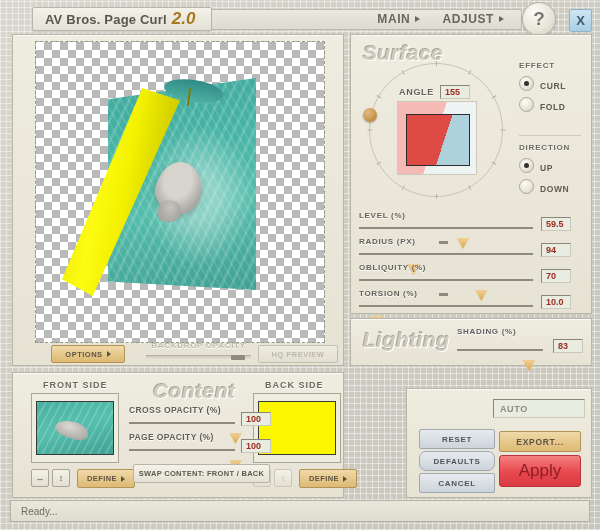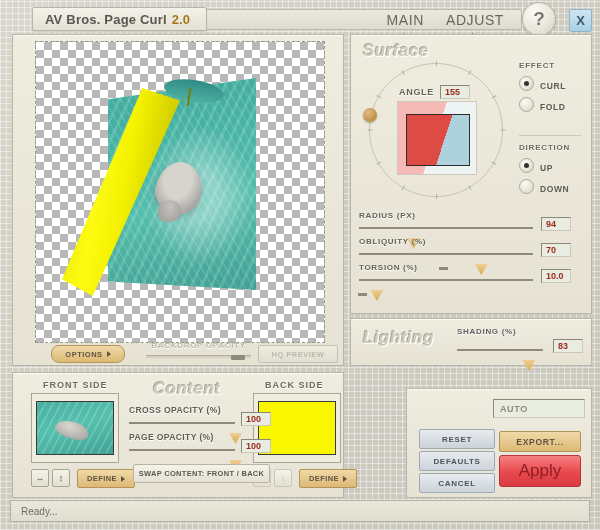--- a/index.html
+++ b/index.html
@@ -17,28 +17,28 @@
   
   .titlebar{position:absolute;left:0;top:0;width:600px;height:34px;}
   .title-plate{
     position:absolute;left:32px;top:7px;height:22px;padding:0 16px 0 12px;
     display:flex;align-items:center;
     background:linear-gradient(180deg,#f3f1e8,#e4e2d6);
     border:1px solid #b8b6aa;border-radius:2px;
     box-shadow:0 1px 1px rgba(0,0,0,.12);
   }
   .title-txt{font-size:13px;font-weight:bold;color:#5a5650;letter-spacing:.2px;white-space:nowrap;}
-  .title-ver{font-size:13px;font-weight:bold;color:#a8761f;margin-left:5px;}
+  .title-ver{font-size:17px;font-weight:bold;font-style:italic;color:#a8761f;margin-left:5px;}
   .menu-plate{
     position:absolute;left:160px;top:9px;right:78px;height:19px;
     background:linear-gradient(180deg,#ebe9de,#dddbcf);
     border:1px solid #bcbaae;border-radius:2px;
   }
   .menu-items{position:absolute;right:96px;top:12px;display:flex;gap:22px;}
-  .menu-item{display:flex;align-items:center;gap:5px;font-size:14px;font-weight:normal;color:#6a665e;letter-spacing:.6px;cursor:pointer;flex-direction:column;}
+  .menu-item{display:flex;align-items:center;gap:5px;font-size:12px;font-weight:bold;color:#6a665e;letter-spacing:.6px;cursor:pointer;}
   .tri{width:0;height:0;border-left:5px solid #6a665e;border-top:3.5px solid transparent;border-bottom:3.5px solid transparent;}
   .help-btn{
     position:absolute;right:44px;top:2px;width:32px;height:32px;border-radius:50%;
     background:radial-gradient(circle at 36% 30%,#fdfcf6,#e6e3d7 62%,#cfccbe);
     border:1px solid #b6b3a6;display:flex;align-items:center;justify-content:center;
     font-size:19px;font-weight:bold;color:#7b776e;cursor:pointer;
     box-shadow:0 1px 2px rgba(0,0,0,.18);
   }
   .close-btn{
     position:absolute;right:8px;top:9px;width:21px;height:21px;
@@ -49,21 +49,21 @@
   }
 
   
   .panel{
     position:absolute;
     background:linear-gradient(180deg,#efece0,#e6e3d5);
     border:1px solid #b9b6a8;
     box-shadow:inset 0 1px 0 rgba(255,255,255,.75);
   }
   .panel-title{
-    position:absolute;font-size:17px;font-weight:bold;font-style:italic;
+    position:absolute;font-size:21px;font-weight:bold;font-style:italic;
     color:#cfcbbd;text-shadow:1px 1px 0 #fff,-1px -1px 0 #a9a79a;
     letter-spacing:.5px;
   }
   .sec-label{
     font-size:8px;font-weight:bold;color:#6e6a61;letter-spacing:.8px;
     text-shadow:0 1px 0 rgba(255,255,255,.7);
   }
 
   
   .preview-panel{left:12px;top:34px;width:330px;height:330px;}
@@ -110,21 +110,21 @@
     border-radius:50%;transform:rotate(9deg);
   }
   .curl-slit{
     position:absolute;left:80px;top:10px;width:2px;height:18px;background:#7e7c00;
     transform:rotate(9deg);
   }
 
   .opt-btn{
     position:absolute;left:38px;top:310px;width:72px;height:16px;
     background:linear-gradient(180deg,#f0d9a8,#ddb974);
-    border:1px solid #b39457;border-radius:8px;
+    border:1px solid #b39457;border-radius:2px;
     display:flex;align-items:center;justify-content:center;gap:4px;cursor:pointer;
     font-size:7.5px;font-weight:bold;color:#5e5343;letter-spacing:.5px;
   }
   .tri-s{width:0;height:0;border-left:4px solid #5e5343;border-top:3px solid transparent;border-bottom:3px solid transparent;}
   .backdrop-wrap{position:absolute;left:133px;top:306px;width:105px;}
   .backdrop-lab{font-size:8px;font-weight:bold;color:#bcb9ad;letter-spacing:.7px;text-shadow:0 1px 0 #fff;text-align:center;}
   .backdrop-track{
     margin-top:5px;height:3px;background:linear-gradient(180deg,#cdcabc,#e3e0d3);
     border-top:1px solid #b4b1a4;position:relative;
   }
@@ -381,20 +381,28 @@
         <span class="radio-lab">UP</span>
       </div>
       <div class="radio-row">
         <span class="radio"></span>
         <span class="radio-lab">DOWN</span>
       </div>
     </div>
 
     <div class="sliders" id="surface-sliders">
       <div class="srow">
+        <span class="slab">LEVEL (%)</span>
+        <div class="strack">
+          <span class="smark" style="left:48%;"></span>
+          <span class="sthumb" style="left:59.5%;"></span>
+        </div>
+        <span class="val sval">59.5</span>
+      </div>
+      <div class="srow">
         <span class="slab">RADIUS (PX)</span>
         <div class="strack">
           <span class="sthumb" style="left:31%;"></span>
         </div>
         <span class="val sval">94</span>
       </div>
       <div class="srow">
         <span class="slab">OBLIQUITY (%)</span>
         <div class="strack">
           <span class="smark" style="left:48%;"></span>
@@ -470,21 +478,21 @@
         </div>
         <span class="val coval">100</span>
       </div>
     </div>
     <div class="swap-btn">SWAP CONTENT: FRONT / BACK</div>
   </div>
 
   <div class="panel action-panel">
     <div class="quality-val">AUTO</div>
     <div class="gbtn" style="left:12px;top:40px;">RESET</div>
-    <div class="gbtn" style="left:12px;top:62px;">DEFAULTS</div>
+    <div class="gbtn" style="left:12px;top:62px;border-radius:7px;">DEFAULTS</div>
     <div class="gbtn" style="left:12px;top:84px;">CANCEL</div>
     <div class="export-btn">EXPORT...</div>
     <div class="apply-btn">Apply</div>
   </div>
 
   <div class="statusbar">
     <span class="status-txt">Ready...</span>
   </div>
 
 </div>

